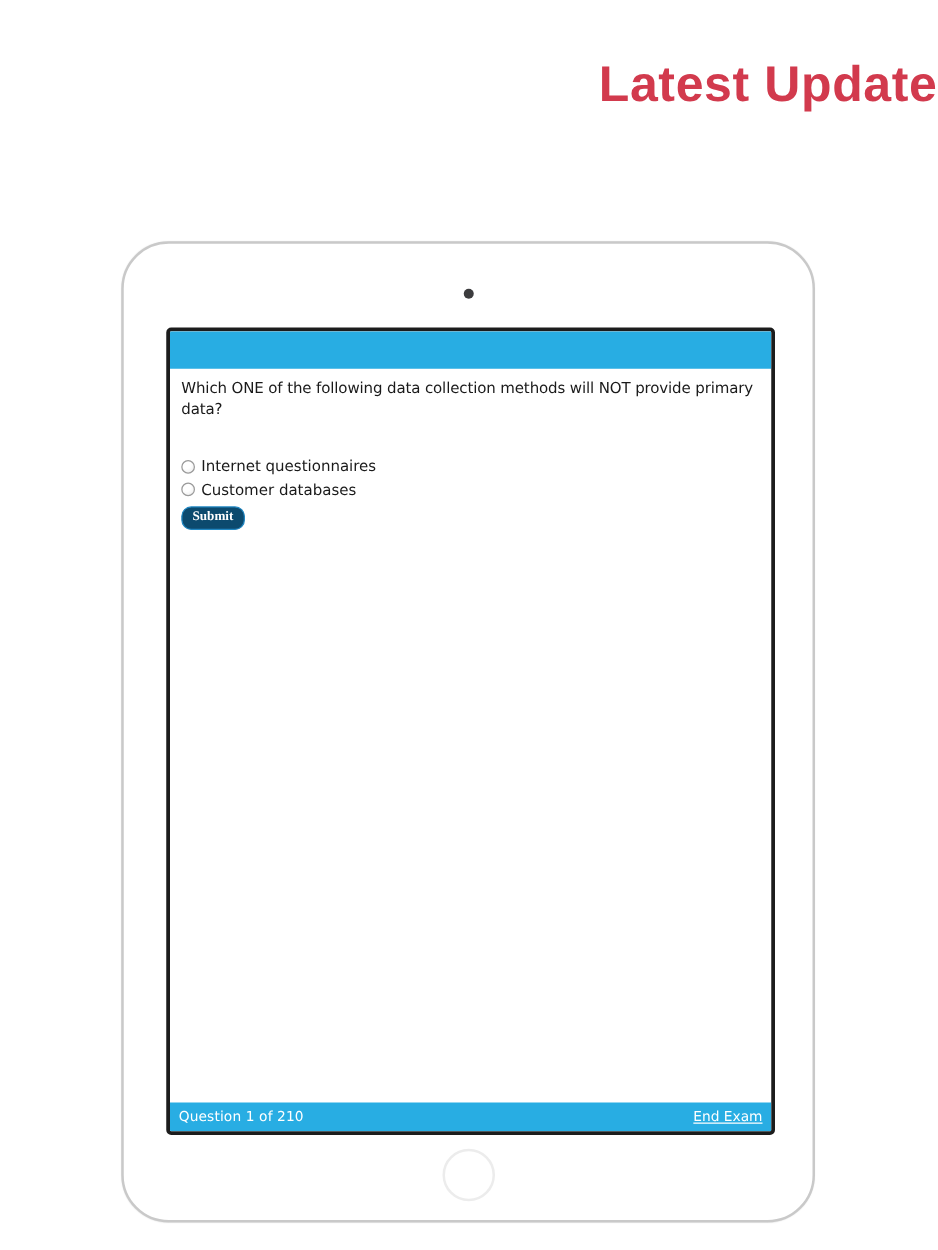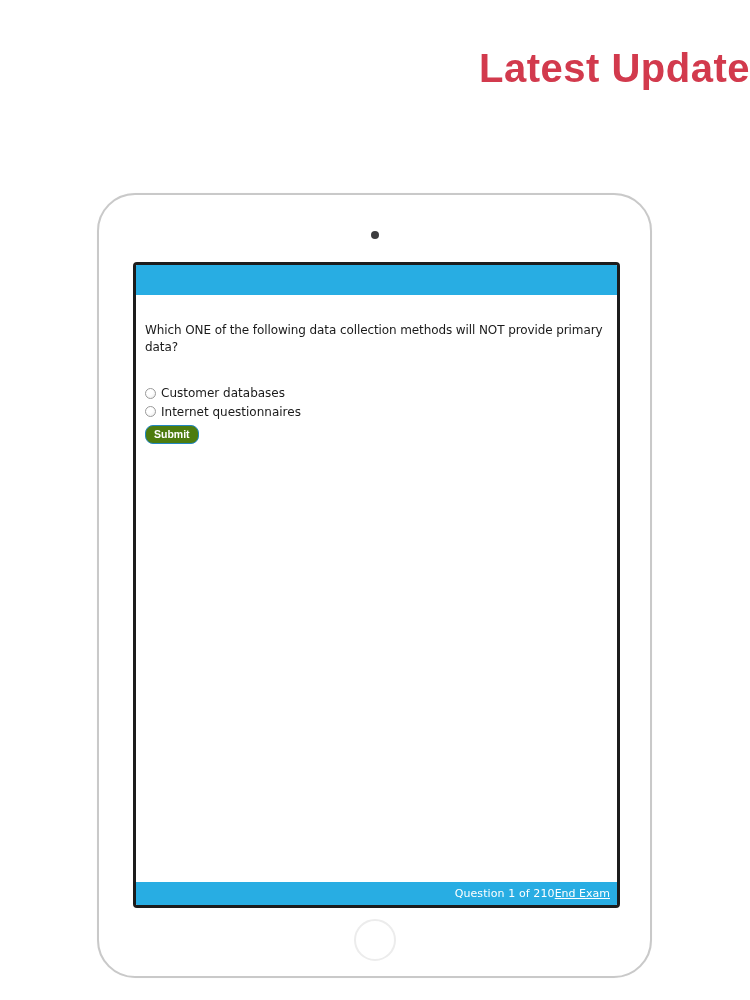--- a/index.html
+++ b/index.html
@@ -69,21 +69,20 @@
   }
   .screen-content {
     padding: 7px 9px 0 9px;
   }
   .question-text {
     font-size: 12px;
     letter-spacing: -0.1px;
     color: #1a1a1a;
     line-height: 1.45;
     max-width: 465px;
-    margin-top: 20px;
   }
   .options { margin-top: 27px; }
   .option-row {
     display: flex;
     align-items: center;
     height: 18.5px;
     cursor: default;
   }
   .radio-circle {
     width: 11px; height: 11px;
@@ -94,41 +93,41 @@
     flex: 0 0 auto;
   }
   .option-label {
     font-size: 12px;
     color: #1a1a1a;
     white-space: nowrap;
   }
   .submit-button {
     display: inline-block;
     margin-top: 4px;
-    background: #4d7c0f;
+    background: #0c4a6e;
     border: 1px solid #2187c2;
     border-radius: 8px;
     color: #ffffff;
-    font-family: Liberation Sans, sans-serif;
+    font-family: Liberation Serif, serif;
     font-size: 10.5px;
     font-weight: bold;
     padding: 3px 8px 4px 8px;
     line-height: 1;
     cursor: pointer;
   }
   .screen-footer {
     position: absolute;
     left: 0; right: 0; bottom: 0;
     height: 23px;
     background: #28ade3;
     color: #ffffff;
     font-size: 11px;
     display: flex;
     align-items: center;
-    justify-content: flex-end;
+    justify-content: space-between;
     padding: 0 7px;
   }
   .footer-progress { letter-spacing: 0.1px; }
   .end-exam-link {
     color: #ffffff;
     text-decoration: underline;
     cursor: pointer;
   }
 </style>
 </head>
@@ -143,25 +142,25 @@
 
   <div class="screen">
     <div class="screen-header"></div>
 
     <div class="screen-content">
       <div class="question-text">Which ONE of the following data collection methods will NOT provide primary data?</div>
 
       <div class="options">
         <div class="option-row">
           <span class="radio-circle"></span>
-          <span class="option-label">Customer databases</span>
+          <span class="option-label">Internet questionnaires</span>
         </div>
         <div class="option-row">
           <span class="radio-circle"></span>
-          <span class="option-label">Internet questionnaires</span>
+          <span class="option-label">Customer databases</span>
         </div>
       </div>
 
       <div class="submit-button">Submit</div>
     </div>
 
     <div class="screen-footer">
       <span class="footer-progress">Question 1 of 210</span>
       <span class="end-exam-link">End Exam</span>
     </div>

